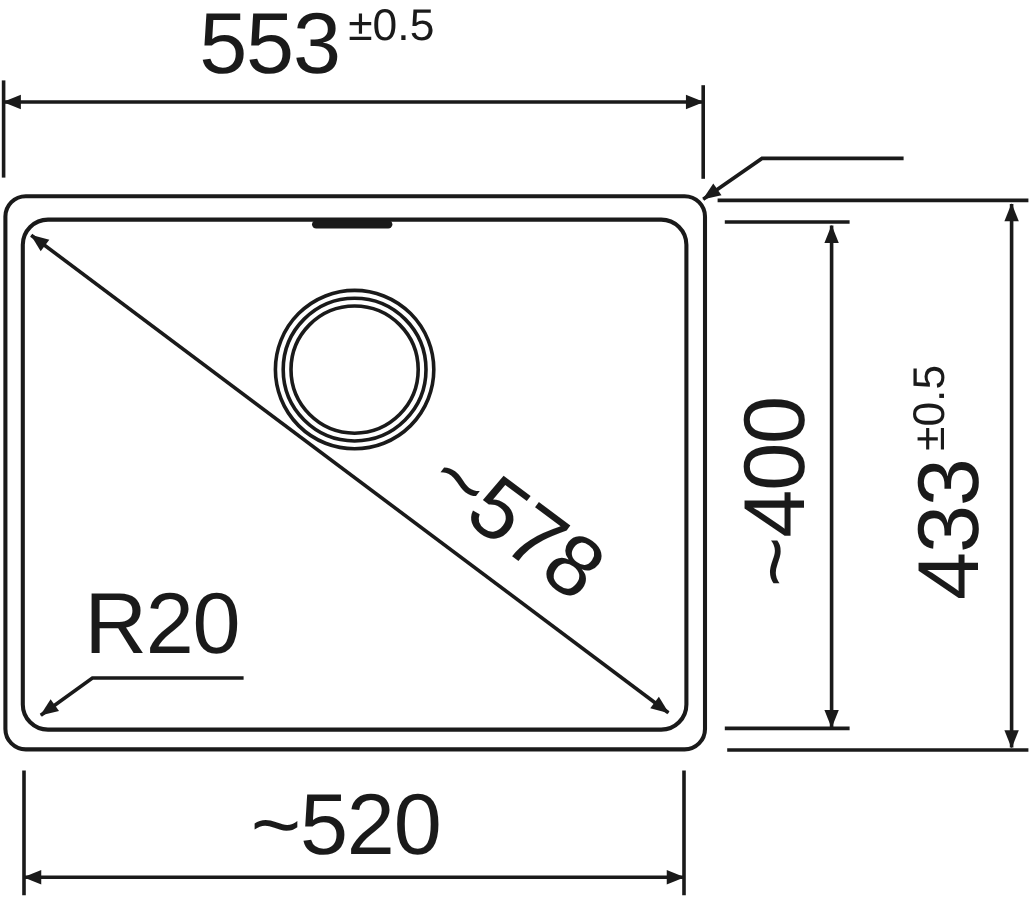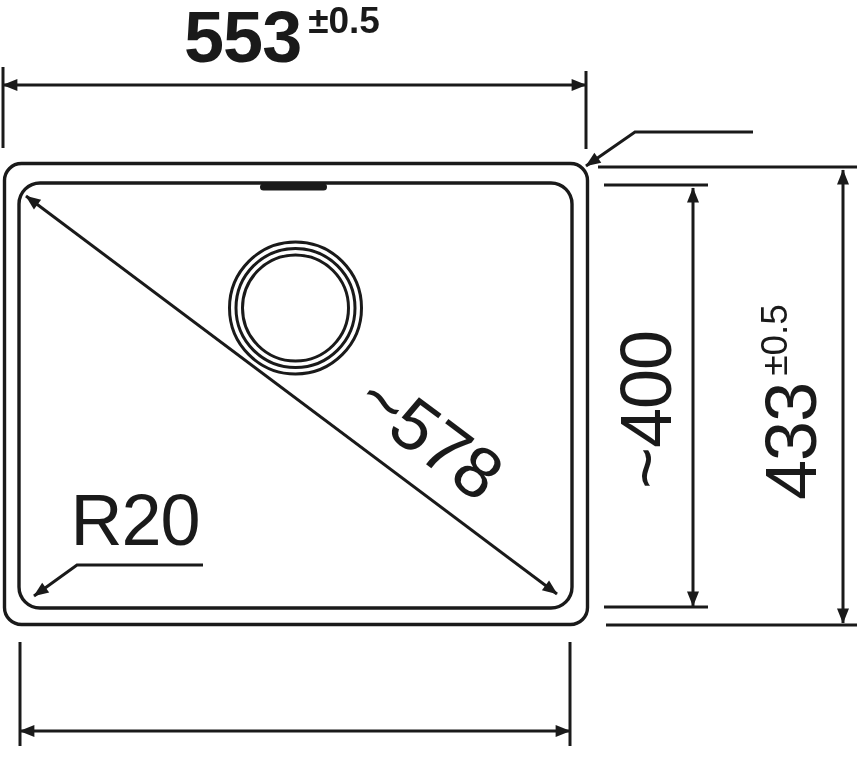--- a/index.html
+++ b/index.html
@@ -79,31 +79,32 @@
     <line class="ln" x1="598" y1="167" x2="857" y2="167"></line>
     <line class="ln" x1="606" y1="625" x2="857" y2="625"></line>
 
     <polyline class="ln" points="203,565 77,565 34,596" marker-end="url(#arr)"></polyline>
 
     <line class="ln" x1="20" y1="731" x2="570" y2="731" marker-start="url(#arr)" marker-end="url(#arr)"></line>
     <line class="ln" x1="20" y1="642" x2="20" y2="746"></line>
     <line class="ln" x1="570" y1="642" x2="570" y2="746"></line>
   </svg>
 
-  <div class="dim-label center-x" style="left:282px; top:1px;font-weight:bold;">
+  <div class="dim-label center-x" style="left:264px; top:1px;">
     <span>553</span>
     <span class="tol">±0.5</span>
   </div>
 
 
   <div class="dim-label rot-diag" style="left:430px; top:436px;">~578</div>
 
   <div class="dim-label rot-left" style="left:646px; top:410px;">~400</div>
 
   <div class="dim-label rot-left" style="left:791px; top:402px;">
     <span>433</span>
     <span class="tol">±0.5</span>
   </div>
 
   <div class="dim-label center-xy" style="left:135px; top:520px;">R20</div>
 
+  <div class="dim-label center-xy" style="left:288px; top:688px;">~520</div>
 
 </div>
 
 </body></html>

